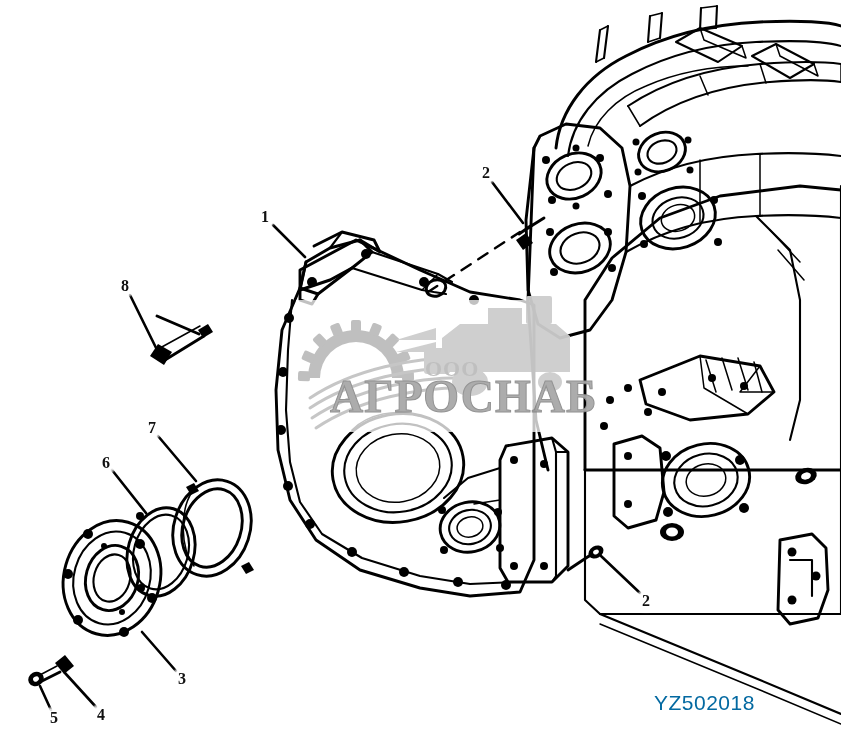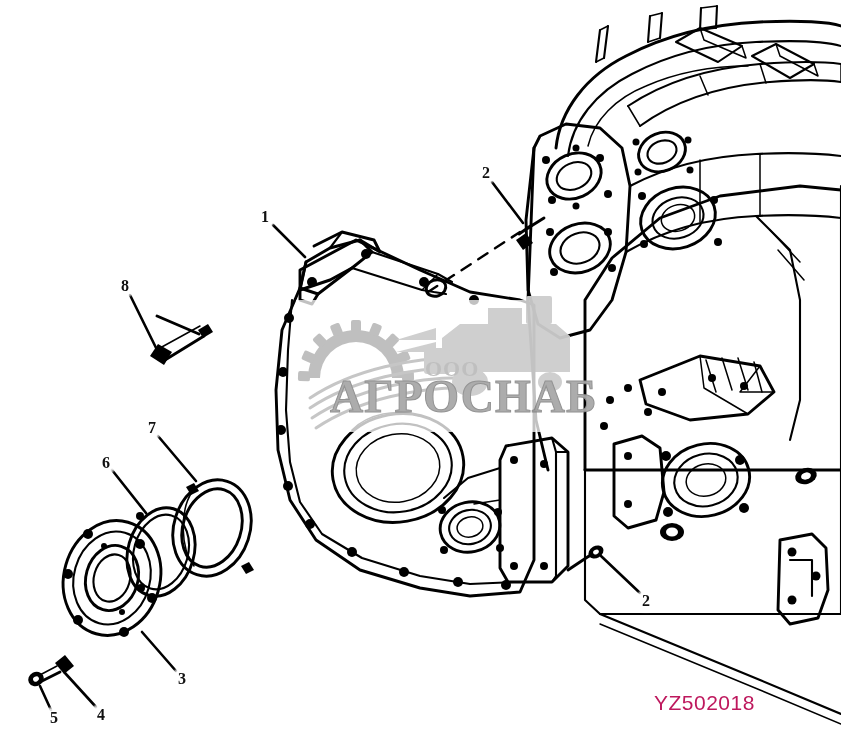--- a/index.html
+++ b/index.html
@@ -25,21 +25,21 @@
     width: 841px;
     height: 731px;
   }
   .part-number {
     position: absolute;
     left: 654px;
     top: 691px;
     font-family: "Liberation Sans", sans-serif;
     font-size: 21px;
     letter-spacing: 0.5px;
-    color: #be185d;
+    color: #0369a1;
     white-space: nowrap;
   }
   .callout-label {
     position: absolute;
     font-family: "Liberation Serif", serif;
     font-size: 16px;
     font-weight: 700;
     color: #111111;
     width: 20px;
     height: 20px;

